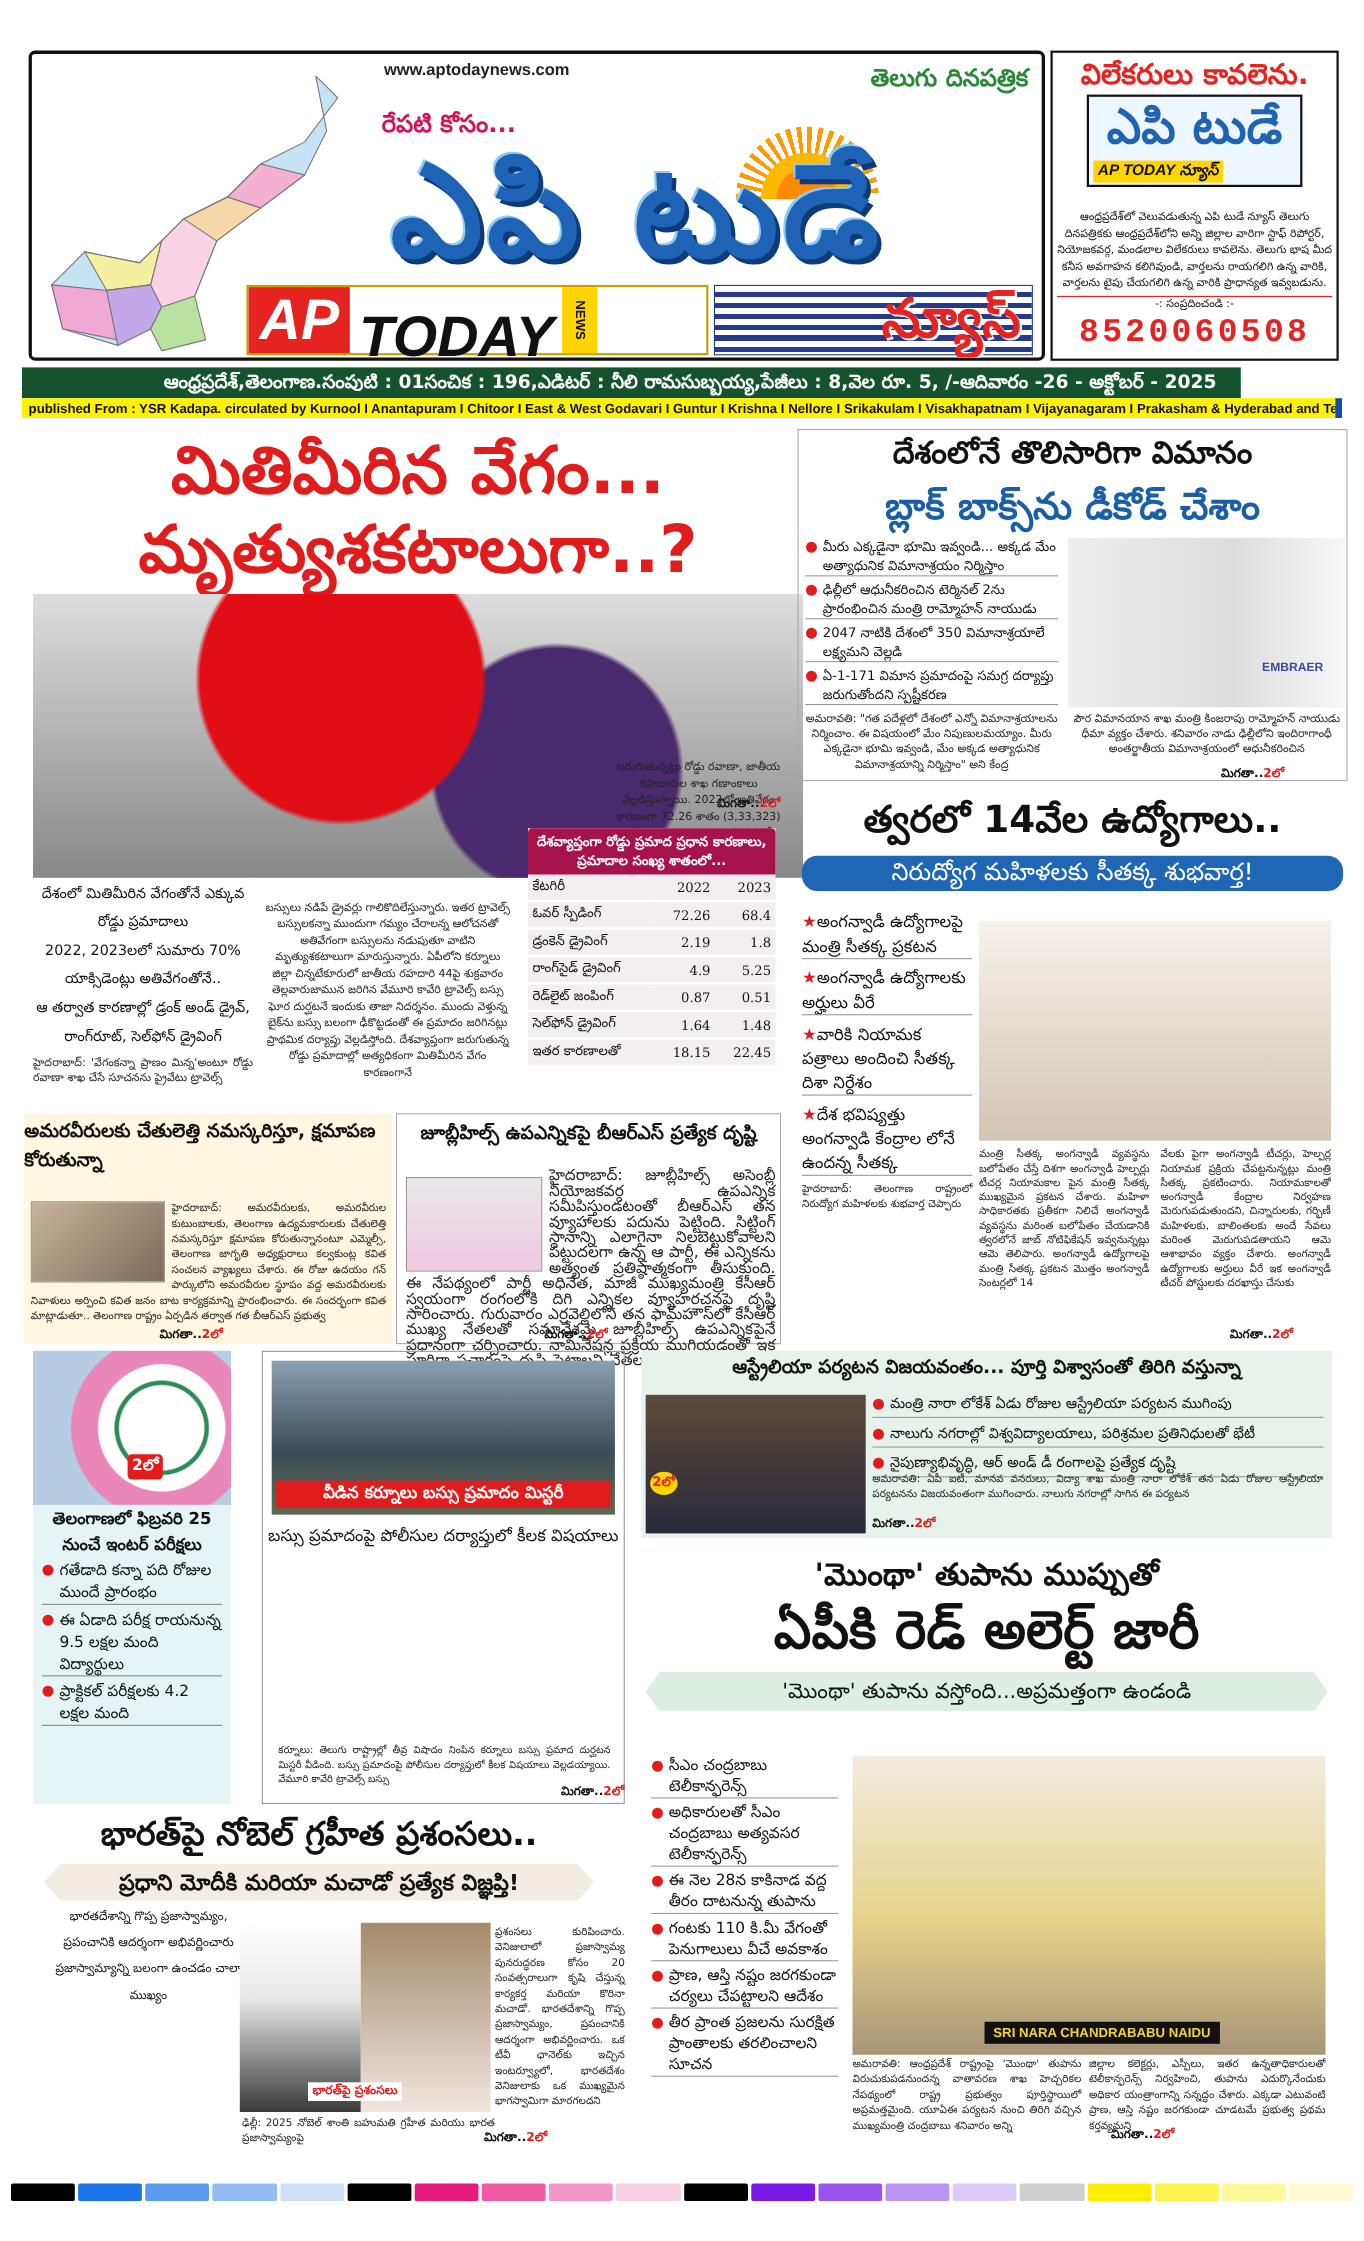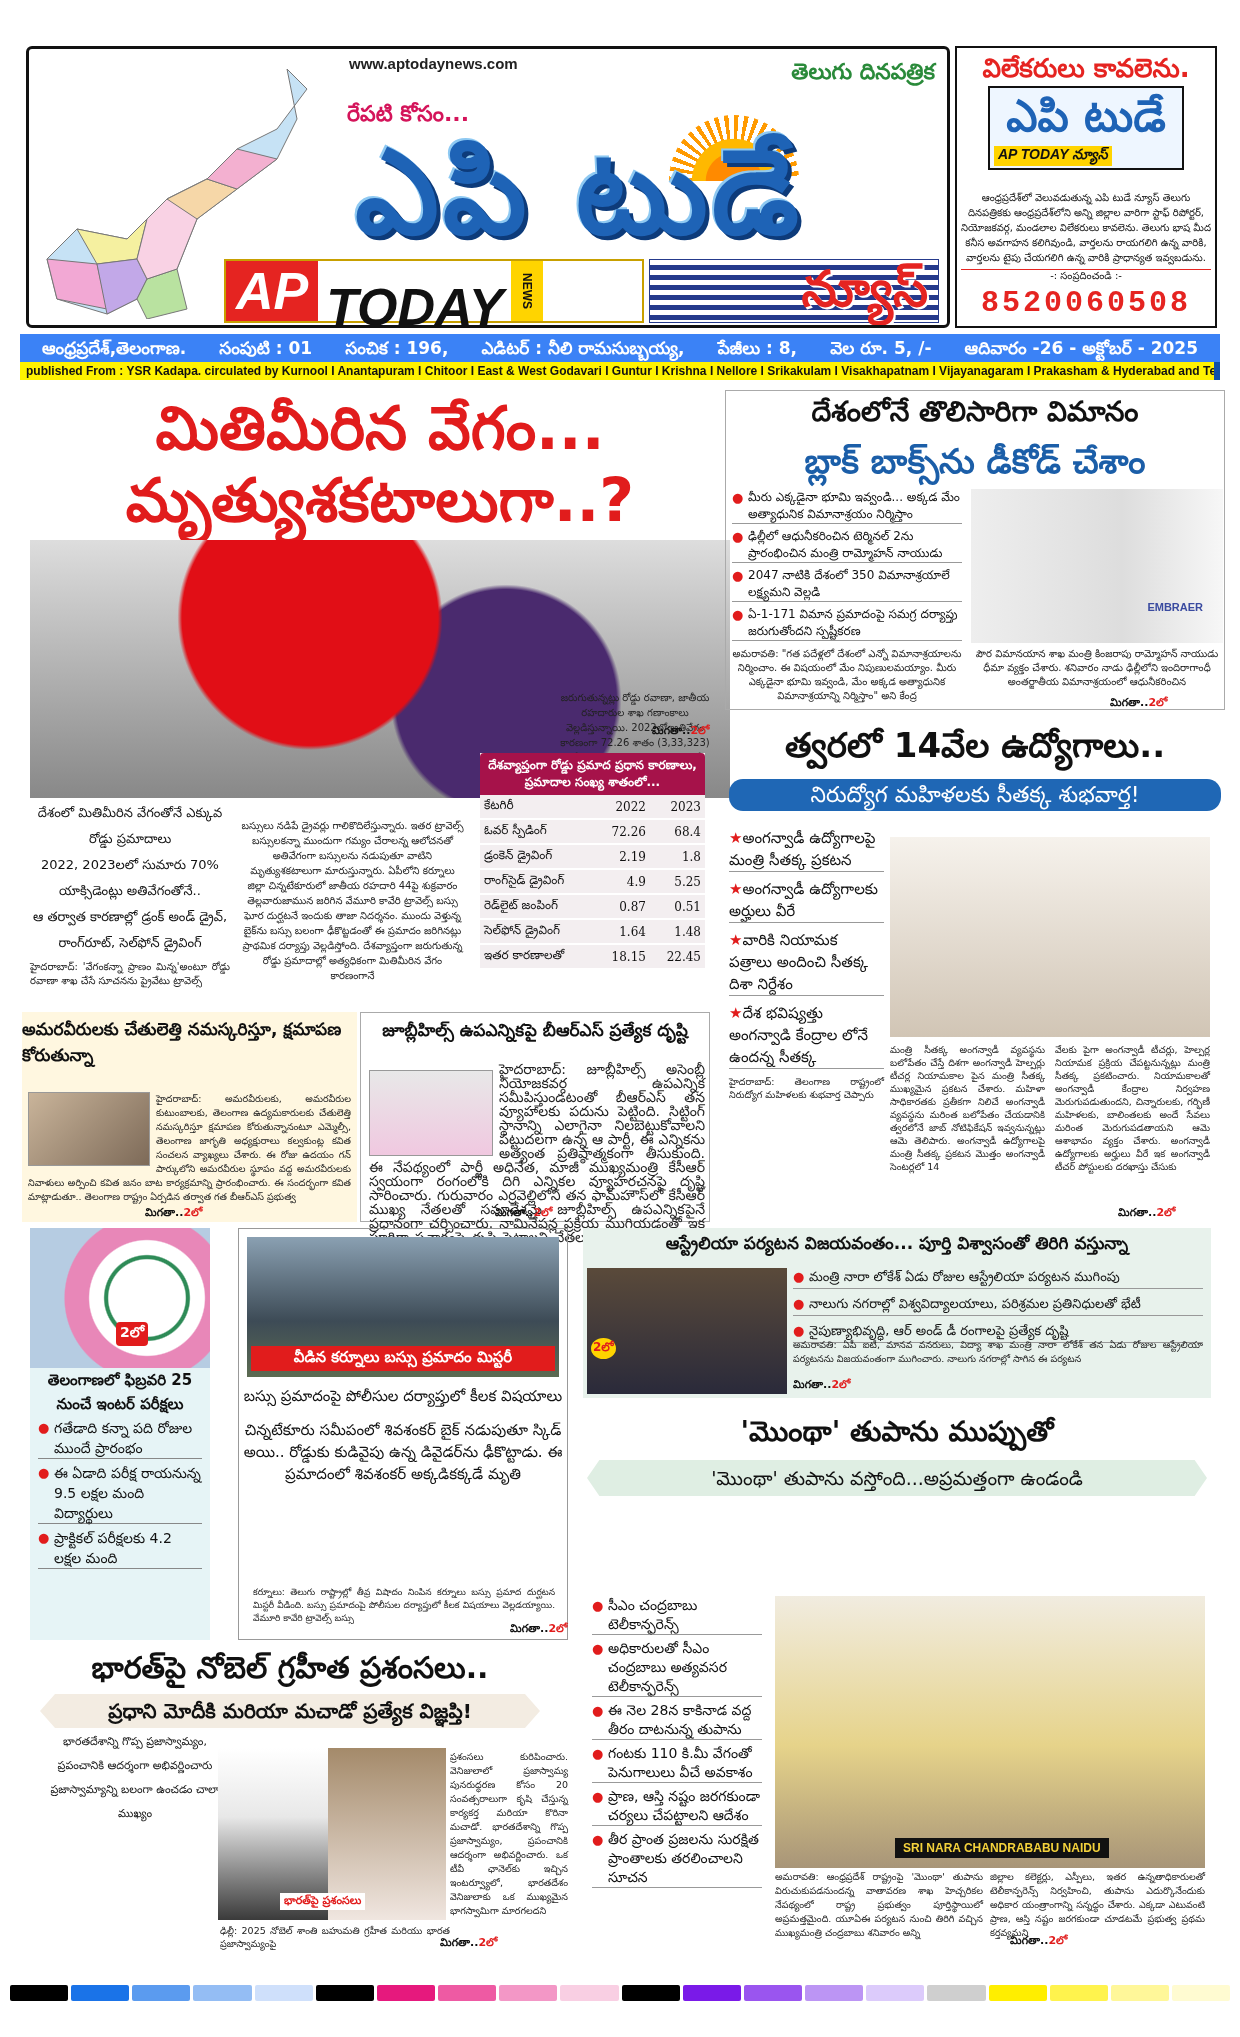--- a/index.html
+++ b/index.html
@@ -22,21 +22,21 @@
 
 .ad{left:955px;top:46px;width:262px;height:282px;border:2px solid #111;padding:4px;text-align:center}
 .ad h3{font:900 26px "DejaVu Sans",sans-serif;color:#e52421;line-height:32px}
 .ad .mini{margin:2px auto;width:196px;height:84px;border:2px solid #111;background:#eef6ff;position:relative}
 .ad .mini b{display:block;font:900 44px "DejaVu Sans",sans-serif;color:#1e63b6;line-height:56px}
 .ad .mini i{position:absolute;left:4px;bottom:2px;font:italic bold 14px "Liberation Sans",sans-serif;background:#ffd400;padding:0 4px}
 .ad p{font:10px "DejaVu Sans",sans-serif;line-height:15px;margin-top:20px}
 .ad .hr{border-top:1px solid #e52421;margin:4px 0 2px;font-size:10px}
 .ad .ph{font:900 30px "Liberation Mono",monospace;color:#e52421;letter-spacing:3px}
 
-.info{left:20px;top:334px;width:1200px;height:28px;background:#3b82f6;color:#fff;display:flex;justify-content:space-between;padding:0 22px;font:bold 17px "DejaVu Sans",sans-serif;line-height:28px}
+.info{left:20px;top:334px;width:1108px;height:28px;background:#14532d;color:#fff;display:flex;justify-content:flex-end;padding:0 22px;font:bold 17px "DejaVu Sans",sans-serif;line-height:28px}
 .pub{left:20px;top:362px;width:1200px;height:18px;background:#fff200;font:bold 12px "Liberation Sans",sans-serif;line-height:18px;padding-left:6px;white-space:nowrap;overflow:hidden;border-right:6px solid #0f4fa8}
 
 .hl-red{color:#e11c1c;font-weight:900;font-family:"DejaVu Sans",sans-serif}
 .body{font:11px "DejaVu Sans",sans-serif;line-height:17px;color:#222;text-align:justify}
 .more{font-weight:bold;font-size:11px}
 .more b{color:#e11c1c}
 .photo{background:linear-gradient(135deg,#c9b49a,#7d6a58);border:1px solid #999}
 .bul{position:relative;padding-left:16px;border-bottom:1px solid #999;margin-bottom:4px}
 .bul::before{content:"●";position:absolute;left:0;top:0;color:#e11c1c;font-size:13px}
 .star::before{content:"★";color:#e11c1c}
@@ -283,39 +283,39 @@
     <div class="bul">ఈ ఏడాది పరీక్ష రాయనున్న 9.5 లక్షల మంది విద్యార్థులు</div>
     <div class="bul">ప్రాక్టికల్ పరీక్షలకు 4.2 లక్షల మంది</div>
   </div>
 </div>
 
 <div class="abs bus">
   <div class="img">
     <span>వీడిన కర్నూలు బస్సు ప్రమాదం మిస్టరీ</span>
   </div>
   <div class="s1">బస్సు ప్రమాదంపై పోలీసుల దర్యాప్తులో కీలక విషయాలు</div>
-  <div class="s2">చిన్నటేకూరు సమీపంలో శివశంకర్ బైక్ నడుపుతూ స్కిడ్ అయి.. రోడ్డుకు కుడివైపు ఉన్న డివైడర్‌ను ఢీకొట్టాడు. ఈ ప్రమాదంలో శివశంకర్ అక్కడికక్కడే మృతి</div>
   <div class="b body">కర్నూలు: తెలుగు రాష్ట్రాల్లో తీవ్ర విషాదం నింపిన కర్నూలు బస్సు ప్రమాద దుర్ఘటన మిస్టరీ వీడింది. బస్సు ప్రమాదంపై పోలీసుల దర్యాప్తులో కీలక విషయాలు వెల్లడయ్యాయి. వేమూరి కావేరి ట్రావెల్స్ బస్సు</div>
 </div>
 
 <div class="abs aus">
   <h3>ఆస్ట్రేలియా పర్యటన విజయవంతం... పూర్తి విశ్వాసంతో తిరిగి వస్తున్నా</h3>
   <div class="img">
     <span style="position:absolute;left:4px;top:70px;background:#ffd400;color:#e11c1c;font:bold 12px 'DejaVu Sans',sans-serif;padding:2px;border-radius:50%">2లో</span>
   </div>
   <div class="pts">
     <div class="bul">మంత్రి నారా లోకేశ్ ఏడు రోజుల ఆస్ట్రేలియా పర్యటన ముగింపు</div>
     <div class="bul">నాలుగు నగరాల్లో విశ్వవిద్యాలయాలు, పరిశ్రమల ప్రతినిధులతో భేటీ</div>
     <div class="bul">నైపుణ్యాభివృద్ధి, ఆర్ అండ్ డీ రంగాలపై ప్రత్యేక దృష్టి</div>
   </div>
   <div class="b body">అమరావతి: ఏపీ ఐటీ, మానవ వనరులు, విద్యా శాఖ మంత్రి నారా లోకేశ్ తన ఏడు రోజుల ఆస్ట్రేలియా పర్యటనను విజయవంతంగా ముగించారు. నాలుగు నగరాల్లో సాగిన ఈ పర్యటన</div>
 </div>
 
 <div class="abs cyc">
   <div class="t1">'మొంథా' తుపాను ముప్పుతో</div>
+  <div class="t2">ఏపీకి రెడ్ అలెర్ట్ జారీ</div>
   <div class="pill">'మొంథా' తుపాను వస్తోంది...అప్రమత్తంగా ఉండండి</div>
 </div>
 <div class="abs cycpts">
   <div class="bul">సీఎం చంద్రబాబు టెలీకాన్ఫరెన్స్</div>
   <div class="bul">అధికారులతో సీఎం చంద్రబాబు అత్యవసర టెలీకాన్ఫరెన్స్</div>
   <div class="bul">ఈ నెల 28న కాకినాడ వద్ద తీరం దాటనున్న తుపాను</div>
   <div class="bul">గంటకు 110 కి.మీ వేగంతో పెనుగాలులు వీచే అవకాశం</div>
   <div class="bul">ప్రాణ, ఆస్తి నష్టం జరగకుండా చర్యలు చేపట్టాలని ఆదేశం</div>
   <div class="bul">తీర ప్రాంత ప్రజలను సురక్షిత ప్రాంతాలకు తరలించాలని సూచన</div>
 </div>

